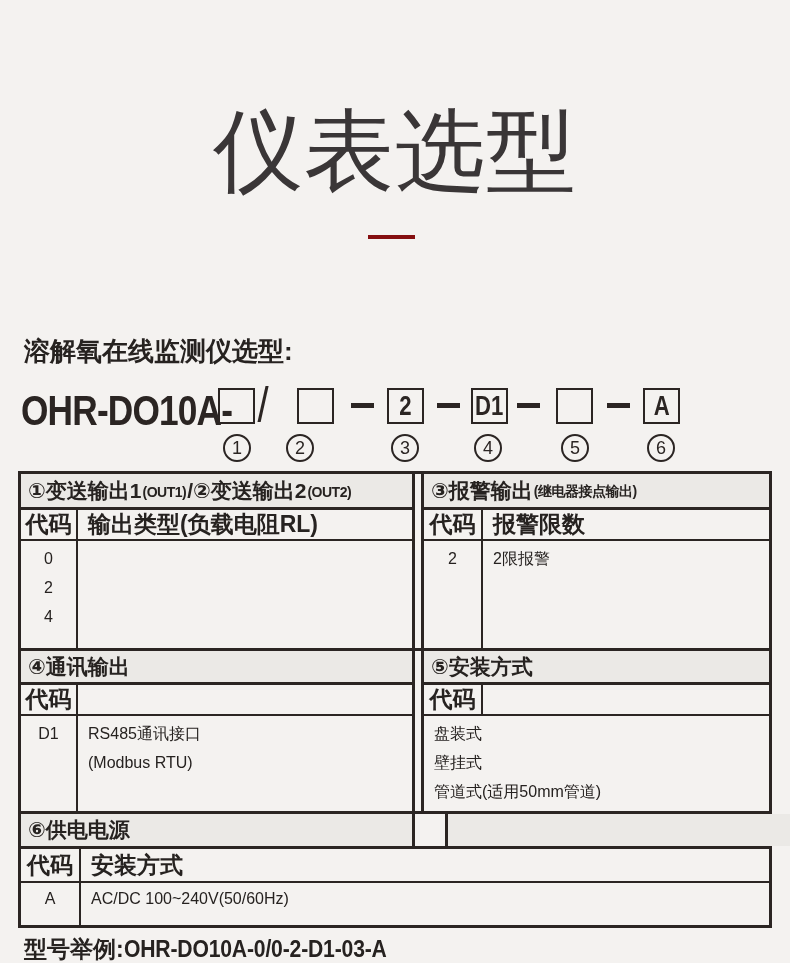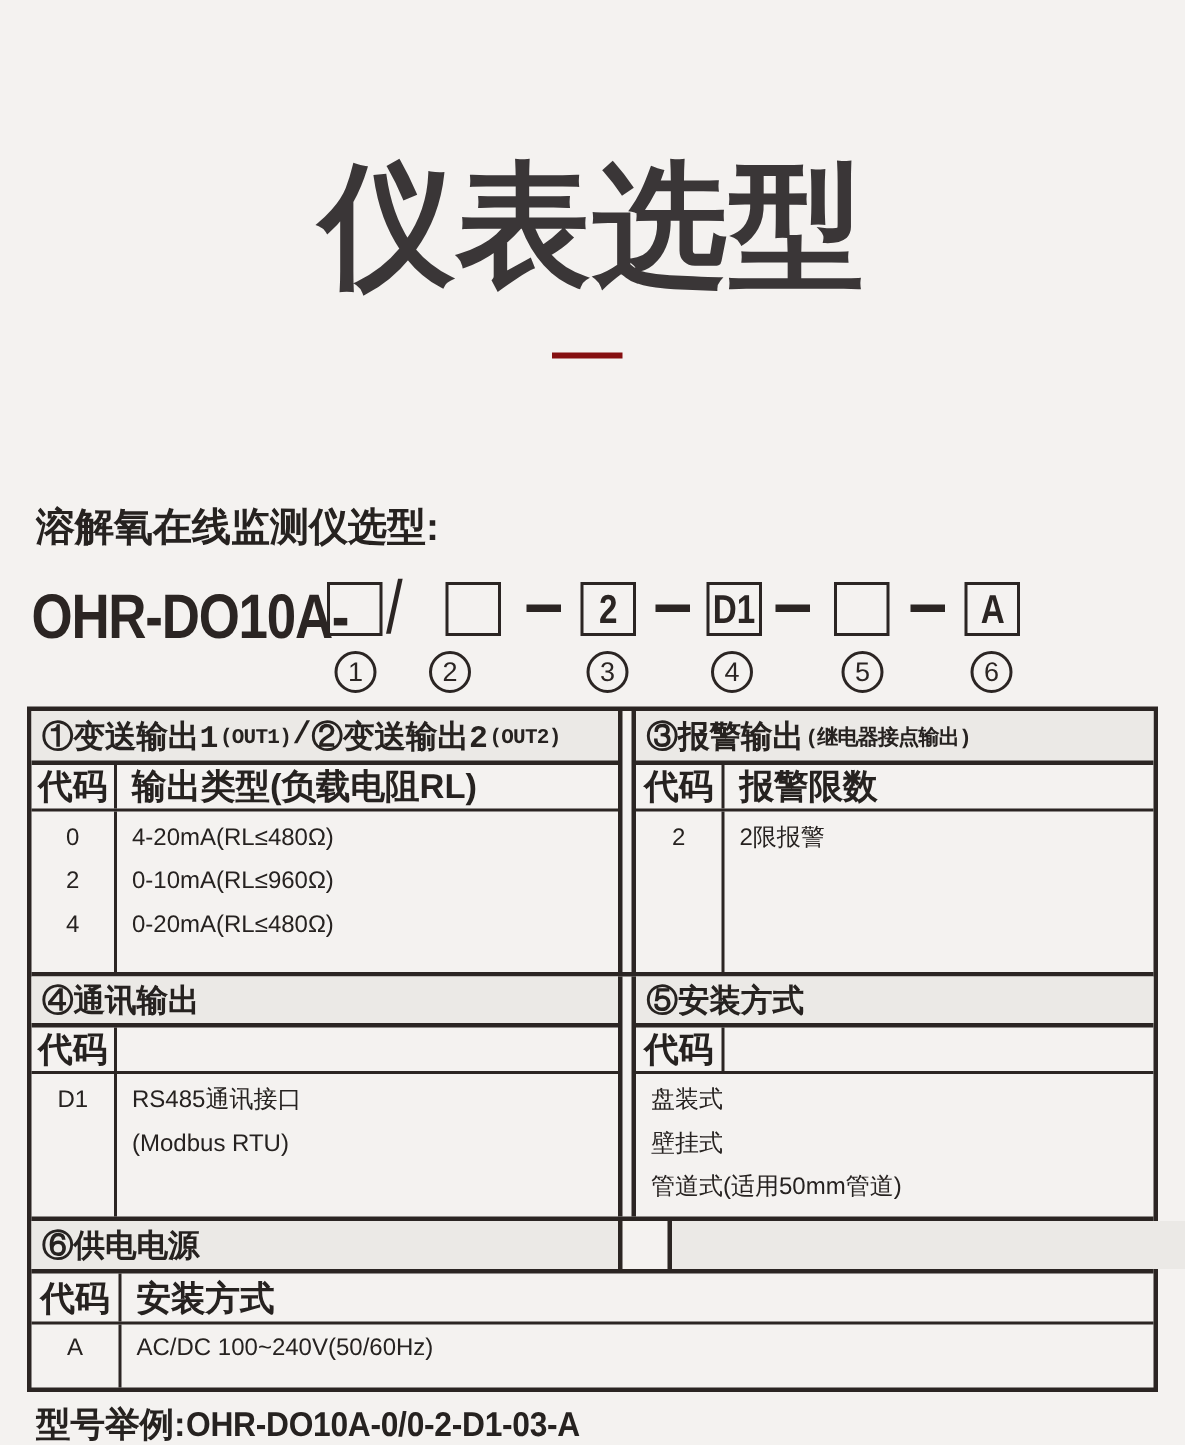--- a/index.html
+++ b/index.html
@@ -8,21 +8,21 @@
   }
   *{margin:0;padding:0;box-sizing:border-box;}
   html,body{background:var(--bg);}
   body{
     position:relative;width:790px;height:963px;overflow:hidden;
     font-family:"Liberation Sans","DejaVu Sans",sans-serif;color:var(--text);
   }
   
   .title{
     position:absolute;left:0;top:96px;width:790px;text-align:center;
-    font-size:90px;line-height:110px;font-weight:700;color:var(--title);letter-spacing:1px;
+    font-size:90px;line-height:110px;font-weight:400;color:var(--title);letter-spacing:1px;
   }
   .red-dash{position:absolute;left:368px;top:235px;width:47px;height:4px;background:var(--accent_red);}
   .subtitle{position:absolute;left:24px;top:334px;font-size:26px;font-weight:bold;color:var(--text);}
   
   .model{position:absolute;left:0;top:0;width:790px;height:470px;}
   .prefix{
     position:absolute;left:21px;top:387px;font-size:42px;font-weight:600;color:var(--ink);
     letter-spacing:-1px;transform:scaleX(.84);transform-origin:0 50%;white-space:nowrap;
   }
   .slot-box{
@@ -37,21 +37,21 @@
     display:flex;align-items:center;justify-content:center;font-size:18px;color:var(--ink);
   }
   
   .sel-table{position:absolute;left:18px;top:471px;width:754px;height:457px;border:3px solid var(--ink);}
   .grid2{display:grid;grid-template-columns:394px 6px 348px;}
   .half-l{border-right:3px solid var(--ink);}
   .half-r{border-left:3px solid var(--ink);}
   .sec-header{
     background:var(--header_bg);border-bottom:3px solid var(--ink);
     display:flex;align-items:center;padding-left:7px;
-    font-weight:bold;font-size:21px;color:var(--text);white-space:nowrap;font-family:Liberation Mono, monospace;
+    font-weight:bold;font-size:21px;color:var(--text);white-space:nowrap;
   }
   .s1 .sec-header{height:36px;} .s2 .sec-header{height:34px;}
   .h-small{font-size:14px;font-weight:bold;letter-spacing:-.5px;padding:2px 1px 0 1px;}
   .subhead{display:flex;border-bottom:2px solid var(--ink);font-size:23px;font-weight:bold;}
   .s1 .subhead{height:31px;} .s2 .subhead{height:31px;}
   .code-w{width:57px;flex:none;border-right:2px solid var(--ink);display:flex;align-items:center;justify-content:center;}
   .half-r .code-w{width:59px;}
   .val-w{flex:1;padding-left:10px;display:flex;align-items:center;white-space:nowrap;}
   .databox{display:flex;}
   .s1 .databox{height:107px;} .s2 .databox{height:95px;}
@@ -138,25 +138,20 @@
       <div class="subhead">
         <div class="code-w">代码</div>
         <div class="val-w">输出类型(负载电阻RL)</div>
       </div>
       <div class="databox">
         <div class="code-w">
           <div>0</div>
           <div>2</div>
           <div>4</div>
         </div>
-        <div class="val-w">
-          <div>4-20mA(RL≤480Ω)</div>
-          <div>0-10mA(RL≤960Ω)</div>
-          <div>0-20mA(RL≤480Ω)</div>
-        </div>
       </div>
     </div>
     <div></div>
     <div class="half-r">
       <div class="sec-header">
         <span>③报警输出</span>
           <span class="h-small">(继电器接点输出)</span>
       </div>
       <div class="subhead">
         <div class="code-w">代码</div>

